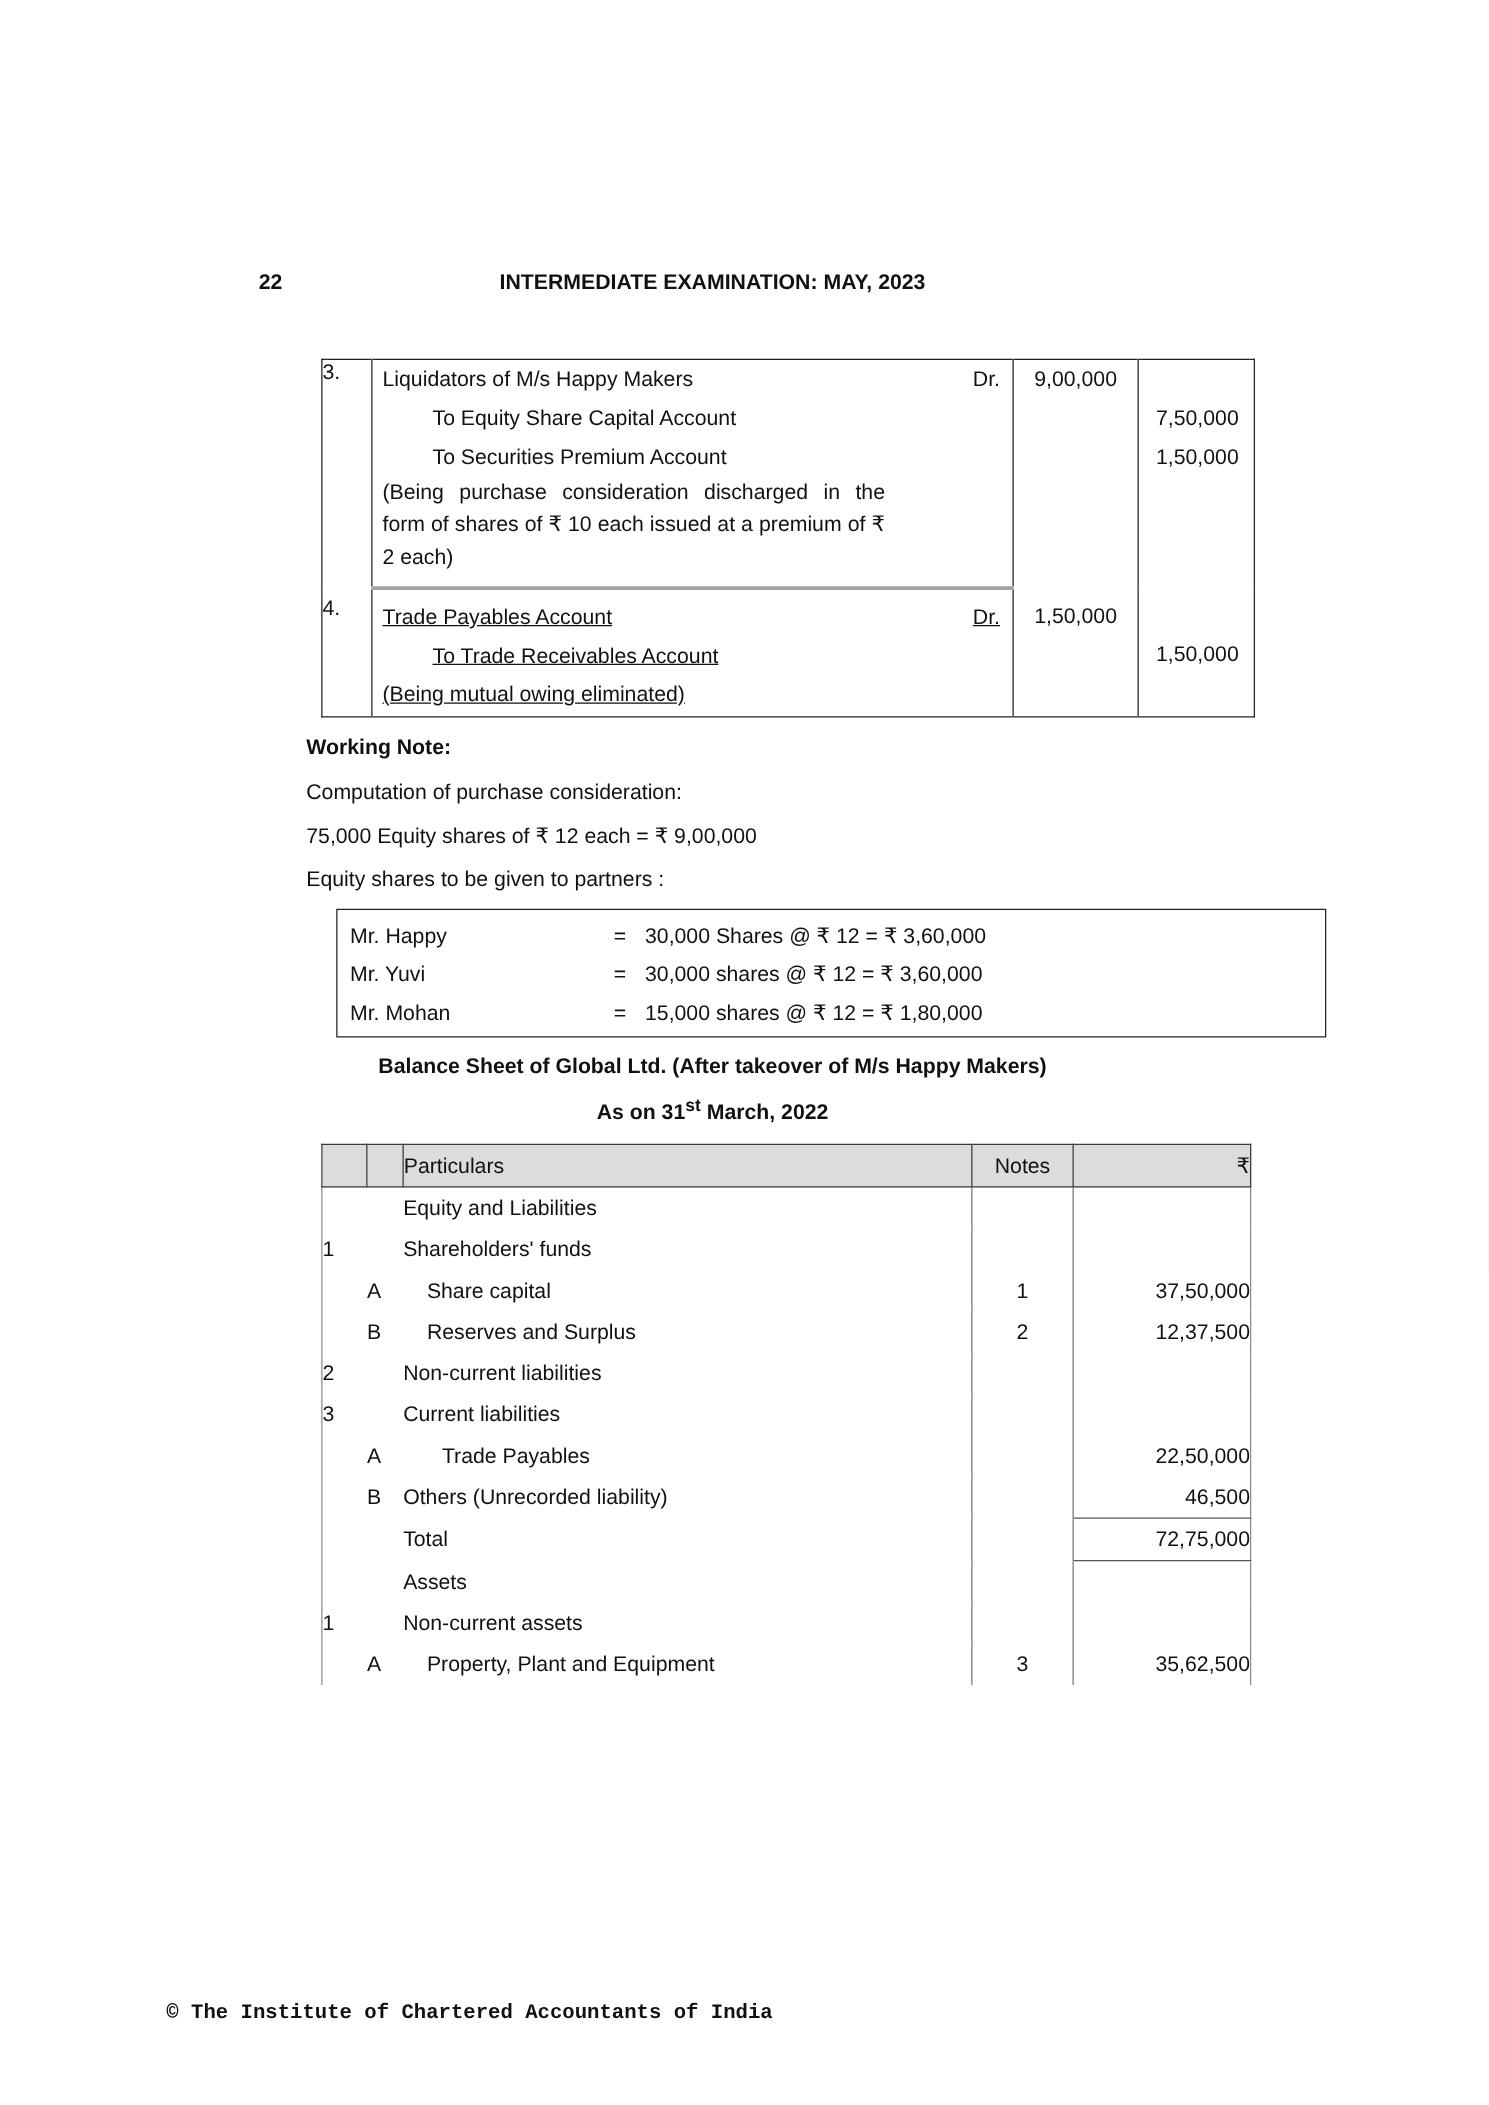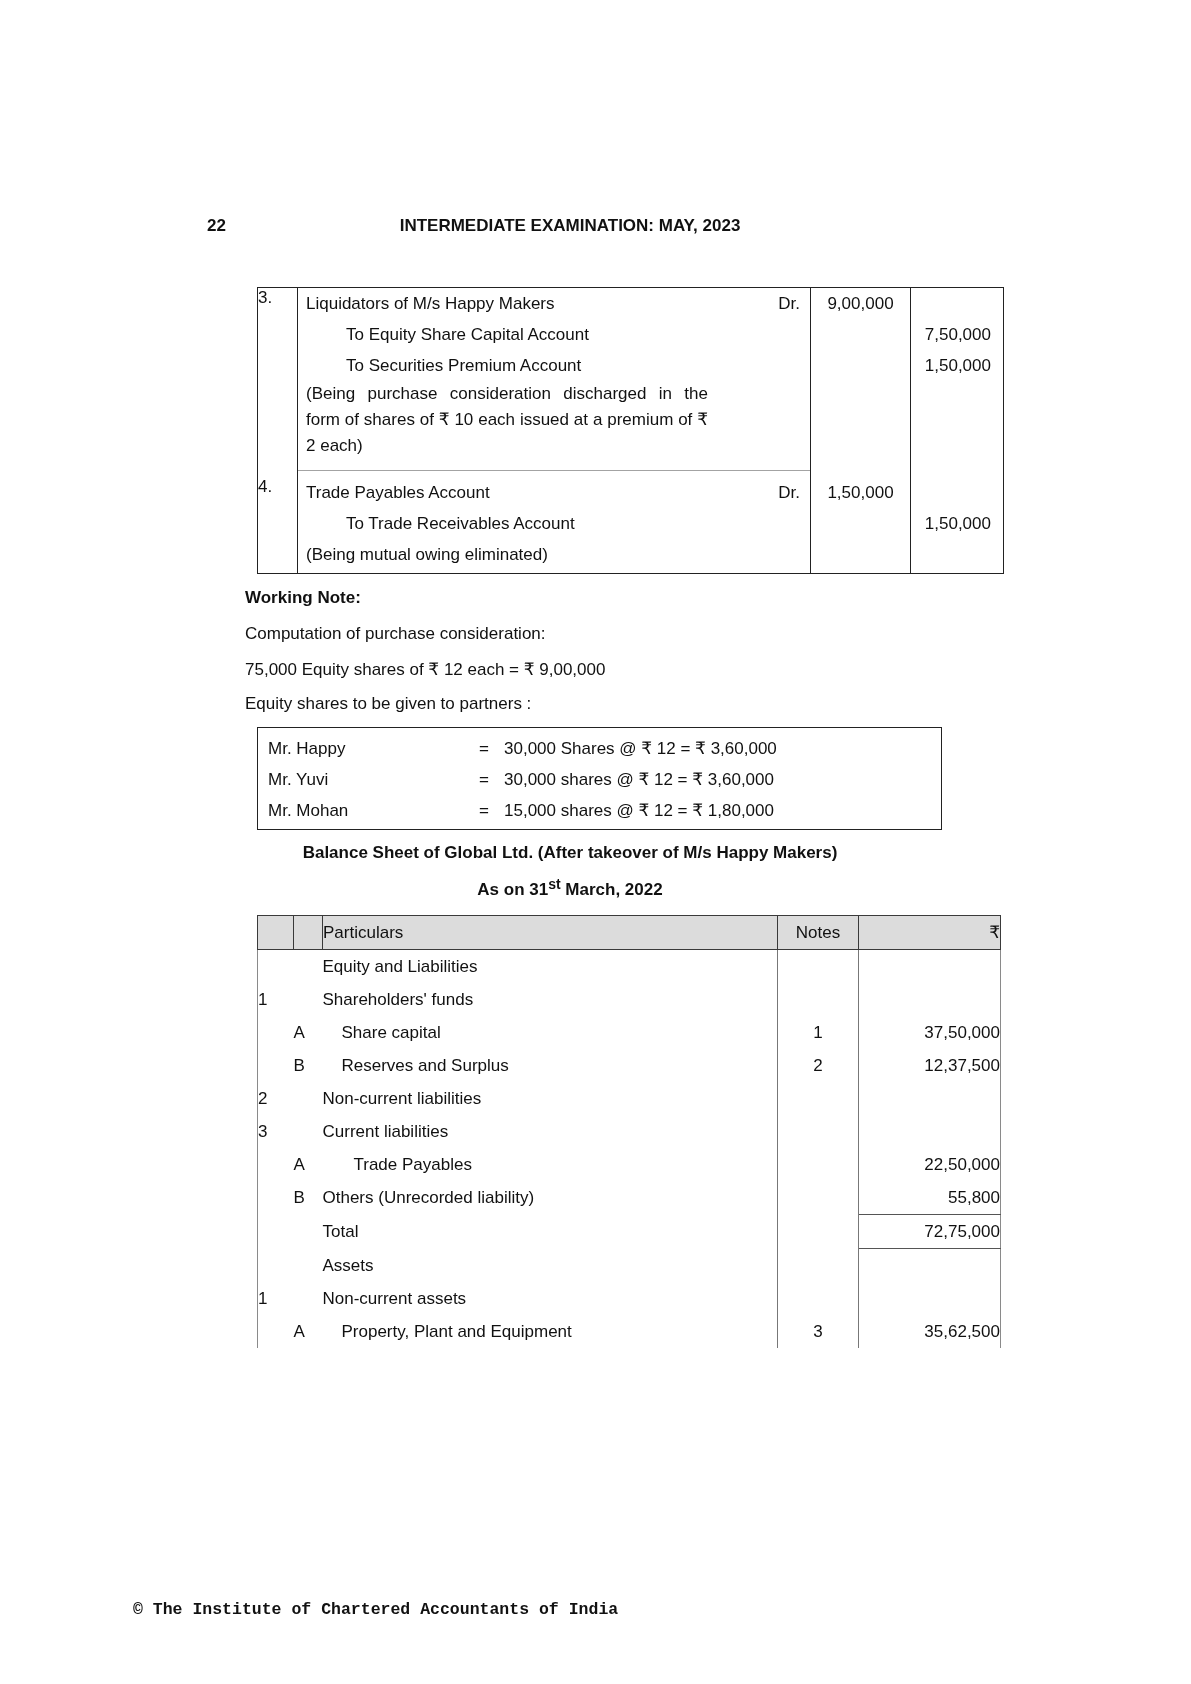--- a/index.html
+++ b/index.html
@@ -17,37 +17,37 @@
   
   table.journal {
     border-collapse:collapse; table-layout:fixed; width:746px;
     border:1.5px solid #222;
   }
   table.journal td { vertical-align:top; padding:0; }
   td.j-no   { border-right:1.5px solid #222; padding:4px 0 0 10px; }
   td.j-part { border-right:1.5px solid #222; padding:4px 0 0 0; }
   td.j-db   { border-right:1.5px solid #222; padding:4px 0 0 0; }
   td.j-cr   { padding:4px 0 0 0; }
-  tr.j-sep td.j-part { border-top:1px solid #a3a3a3; }
+  tr.j-sep td.j-part { border-top:3px solid #a3a3a3;text-decoration:underline; }
   tr.j-sep td { padding-top:6px; }
   .jl { min-height:31px; line-height:31px; }
   .jl-flex { display:flex; justify-content:space-between; padding:0 10px 0 8px;gap:12px; }
   .jl-ind { padding-left:48px; }
   .jl-plain { padding-left:8px; }
   .j-amt-c { text-align:center; }
   .j-amt-r { text-align:right; padding-right:12px; }
   .narr {
     width:402px; margin-left:8px; line-height:26px;
     text-align:justify;
   }
 
   
   .pbox {
-    width:685px; height:103px; border:1.5px solid #222;
-    box-sizing:border-box; padding-top:5px;
+    width:792px; height:103px; border:1.5px solid #222;
+    box-sizing:border-box; padding-top:5px;margin-left:12px;
   }
   .prow { display:grid; grid-template-columns:206px 40px 1fr; line-height:31px; }
   .p-name { padding-left:10px; }
   .p-eq { text-align:center; }
 
   
   table.bs { border-collapse:collapse; table-layout:fixed; width:743px; }
   table.bs th {
     background:#dcdcdc; border:1px solid #3a3a3a; font-weight:normal;
     height:33px; padding:0;
@@ -218,21 +218,21 @@
       <td>A</td>
       <td class="bs-part ind2">Trade Payables</td>
       <td class="bs-notes"></td>
       <td class="bs-amt">22,50,000</td>
     </tr>
     <tr>
       <td class="bs-num"></td>
       <td>B</td>
       <td class="bs-part">Others (Unrecorded liability)</td>
       <td class="bs-notes"></td>
-      <td class="bs-amt uline">55,800</td>
+      <td class="bs-amt uline">46,500</td>
     </tr>
     <tr>
       <td class="bs-num"></td>
       <td></td>
       <td class="bs-part">Total</td>
       <td class="bs-notes"></td>
       <td class="bs-amt uline">72,75,000</td>
     </tr>
     <tr>
       <td class="bs-num"></td>

